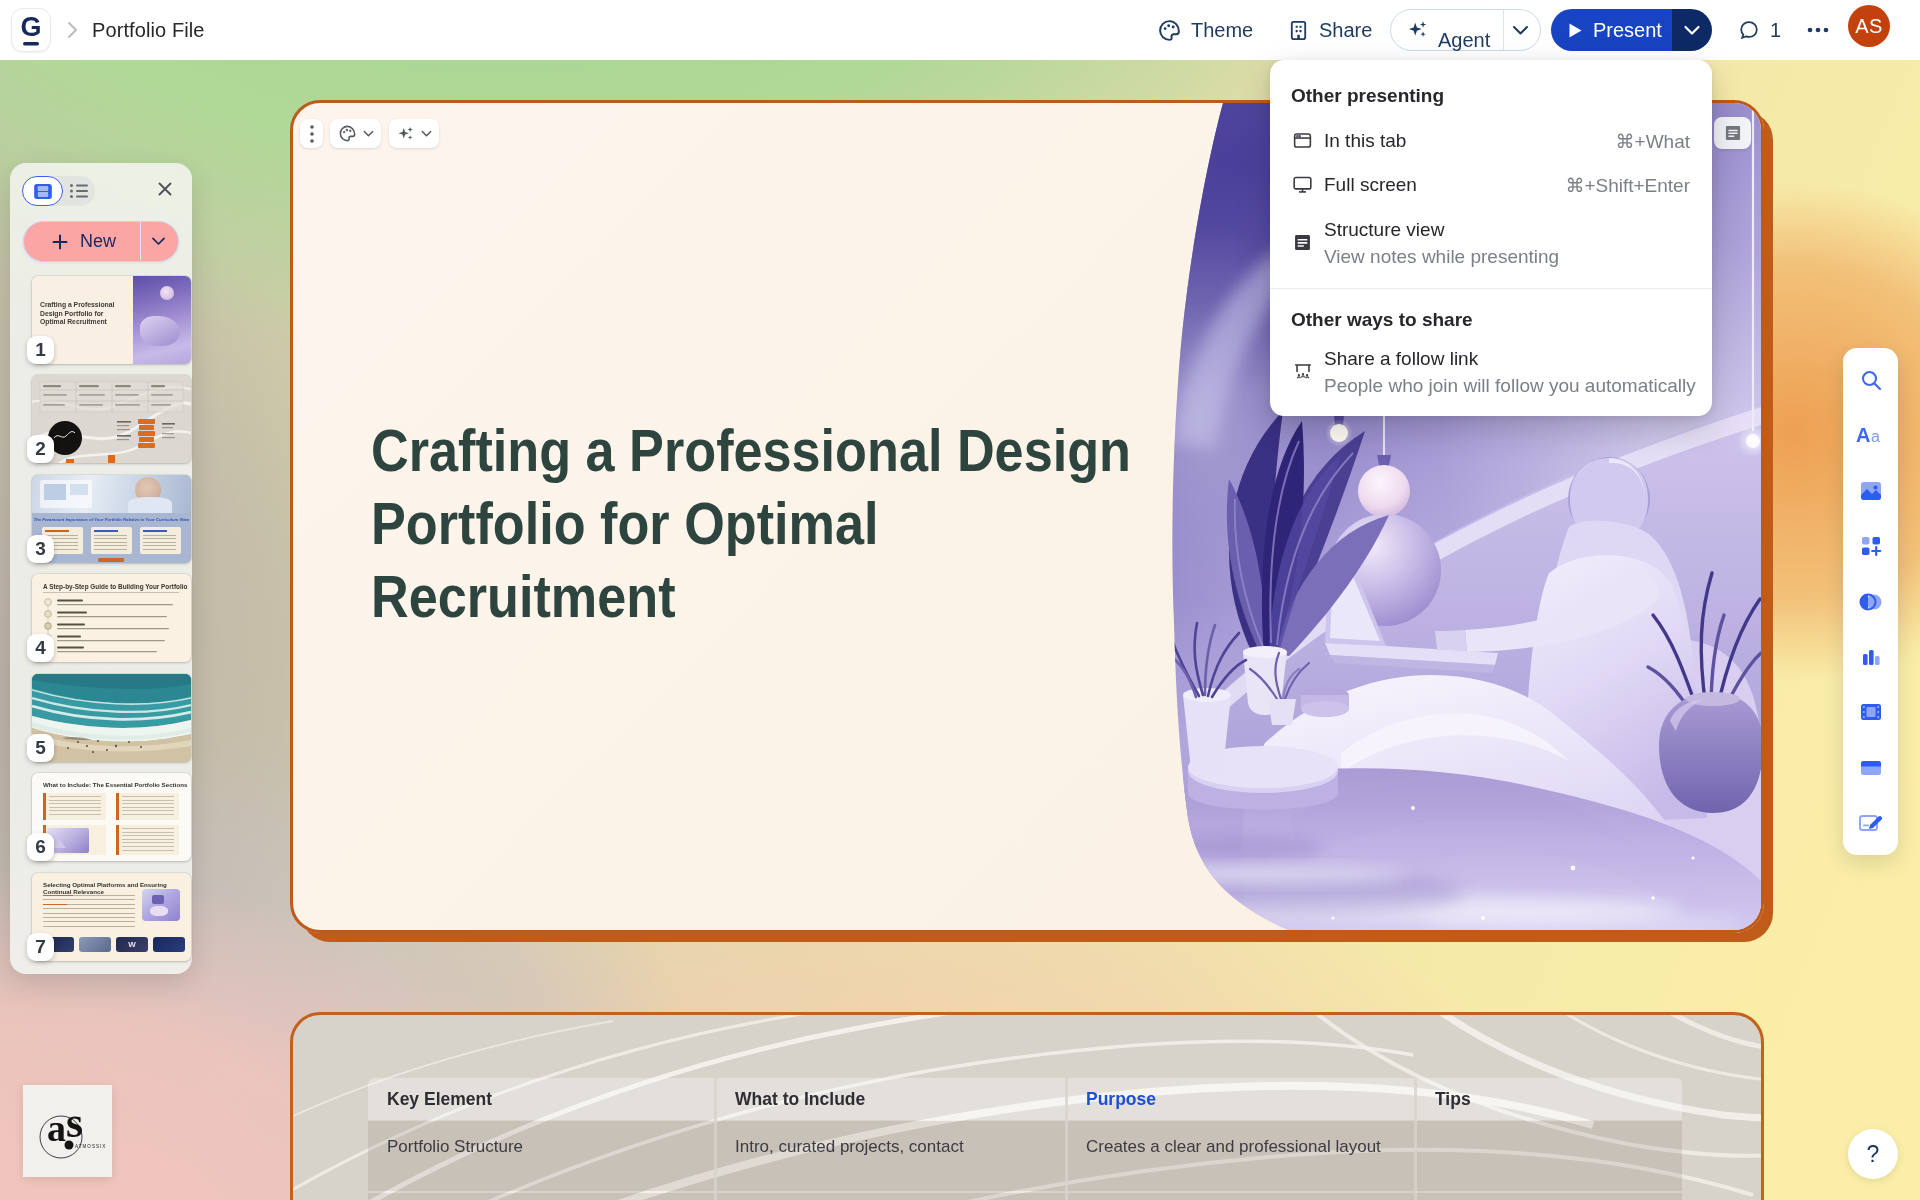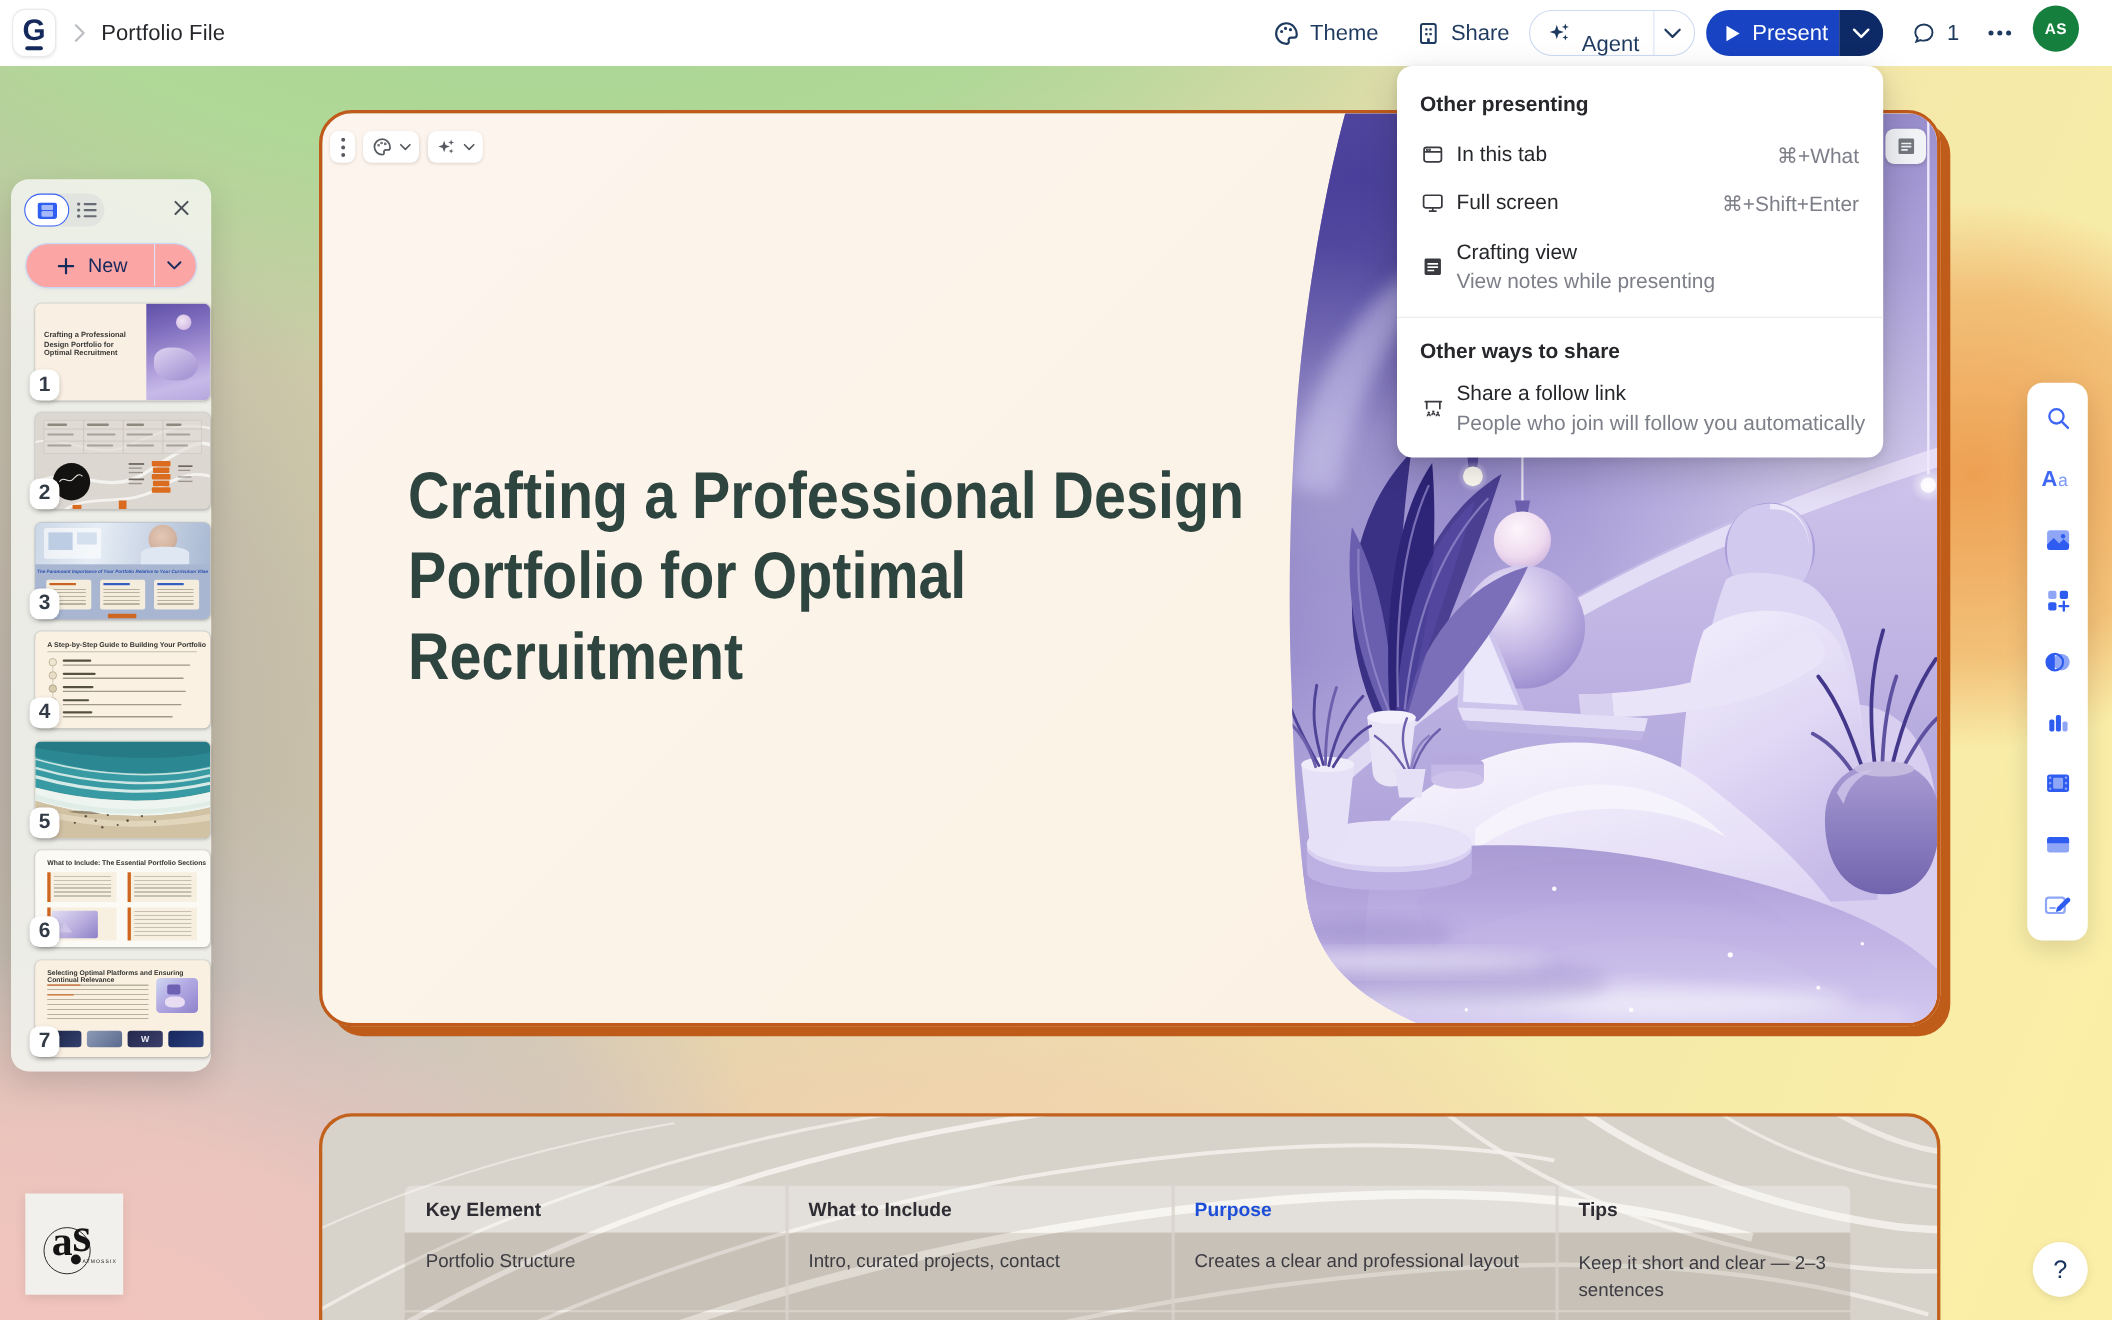--- a/index.html
+++ b/index.html
@@ -21,21 +21,21 @@
 #topbar { position:absolute; left:0; top:0; width:1920px; height:60px; background:#fff; }
 #logoBtn { position:absolute; left:11px; top:8px; width:40px; height:44px; background:#fff; border:1px solid #e9e9ec; border-radius:12px; box-shadow:0 1px 2px rgba(0,0,0,.06); }
 #crumbChev { position:absolute; left:64px; top:21px; }
 #docTitle { position:absolute; left:92px; top:19px; font-size:20px; font-weight:500; color:#26272b; letter-spacing:.1px; }
 
 .navItem { position:absolute; top:0; height:60px; display:flex; align-items:center; gap:9px; color:#1e3a5f; font-size:20px; font-weight:500; }
 #present { position:absolute; left:1551px; top:9px; width:161px; height:42px; border-radius:21px; overflow:hidden; display:flex; }
 #presentMain { width:121px; height:42px; background:#1843c2; color:#fff; display:flex; align-items:center; padding-left:17px; gap:10px; font-size:20px; font-weight:500; }
 #presentChev { width:40px; height:42px; background:#0e2a66; display:flex; align-items:center; justify-content:center; }
 #agentBtn { position:absolute; left:1390px; top:9px; width:151px; height:42px; border:1.5px solid #ccdaf3; border-radius:21px; background:#fff; display:flex; align-items:center; }
-#avatar { position:absolute; left:1848px; top:5px; width:42px; height:42px; border-radius:50%; background:#15803d; color:#fff; font-size:14px; font-weight:700; display:flex; align-items:center; justify-content:center; letter-spacing:.3px; }
+#avatar { position:absolute; left:1848px; top:5px; width:42px; height:42px; border-radius:50%; background:#c2410c; color:#fff; font-size:20px; font-weight:400; display:flex; align-items:center; justify-content:center; letter-spacing:.3px; }
 
 
 #card1 { position:absolute; left:290px; top:100px; width:1474px; height:833px; background:linear-gradient(135deg,#fdf4ee 0%, #fcf3e8 45%, #faf0e2 100%); border:3px solid #bf5a1b; border-radius:30px; box-shadow:10px 10px 0 -1px #c05c19; overflow:hidden; }
 #title { position:absolute; left:78px; top:311px; width:1000px; font-size:60px; line-height:73px; font-weight:700; color:#2e443e; letter-spacing:0; transform:scaleX(.87); transform-origin:0 0; }
 .miniBtn { position:absolute; background:#fff; border-radius:8px; box-shadow:0 1px 3px rgba(0,0,0,.12); display:flex; align-items:center; justify-content:center; }
 
 
 #card2 { position:absolute; left:290px; top:1012px; width:1474px; height:260px; background:#d7d2ca; border:3px solid #c2611c; border-radius:30px; overflow:hidden; }
 
 
@@ -299,21 +299,20 @@
   <div class="abs" style="left:421px; top:63px; width:3px; height:195px; background:rgba(215,210,202,.8);"></div>
   <div class="abs" style="left:772px; top:63px; width:3px; height:195px; background:rgba(215,210,202,.8);"></div>
   <div class="abs" style="left:1121px; top:63px; width:3px; height:195px; background:rgba(215,210,202,.8);"></div>
   <div class="abs" style="left:94px; top:74px; font-size:17.5px; font-weight:700; color:#2e2d33;">Key Element</div>
   <div class="abs" style="left:442px; top:74px; font-size:17.5px; font-weight:700; color:#2e2d33;">What to Include</div>
   <div class="abs" style="left:793px; top:74px; font-size:17.5px; font-weight:700; color:#1d4ed8;">Purpose</div>
   <div class="abs" style="left:1142px; top:74px; font-size:17.5px; font-weight:700; color:#2e2d33;">Tips</div>
   <div class="abs" style="left:94px; top:122px; font-size:17px; color:#3c3b42;">Portfolio Structure</div>
   <div class="abs" style="left:442px; top:122px; font-size:17px; color:#3c3b42;">Intro, curated projects, contact</div>
   <div class="abs" style="left:793px; top:122px; font-size:17px; color:#3c3b42;">Creates a clear and professional layout</div>
-  <div class="abs" style="left:1142px; top:122px; width:230px; font-size:17px; line-height:24px; color:#3c3b42;">Keep it short and clear — 2–3 sentences</div>
 </div>
 
 <div id="topbar">
   <div id="logoBtn">
     <svg width="38" height="42" viewBox="0 0 38 42">
       <text x="19" y="27" text-anchor="middle" font-family="Liberation Sans" font-weight="700" font-size="27" fill="#16295c">G</text>
       <rect x="11" y="33" width="16" height="3.6" rx="1.8" fill="#16295c"></rect>
     </svg>
   </div>
   <div id="crumbChev">
@@ -610,21 +609,21 @@
     <rect x="2.5" y="4" width="19" height="13" rx="2"></rect>
     <line x1="12" y1="17" x2="12" y2="20.5"></line>
     <line x1="8" y1="20.5" x2="16" y2="20.5"></line>
   </svg>
   <div class="mlabel" style="left:54px; top:114px;">Full screen</div>
   <div class="mshort" style="right:22px; top:114px;">⌘+Shift+Enter</div>
 
   <svg class="abs" style="left:22px; top:172px;" width="21" height="21" viewBox="0 0 24 24" fill="#3a3b40">
     <path d="M5 3.5 h14 a1.5 1.5 0 0 1 1.5 1.5 v14 a1.5 1.5 0 0 1 -1.5 1.5 h-14 a1.5 1.5 0 0 1 -1.5 -1.5 v-14 a1.5 1.5 0 0 1 1.5 -1.5 Z M6.5 8 h11 v1.8 h-11 Z M6.5 11.5 h11 v1.8 h-11 Z M6.5 15 h7 v1.8 h-7 Z" fill-rule="evenodd"></path>
   </svg>
-  <div class="mlabel" style="left:54px; top:159px;">Crafting view</div>
+  <div class="mlabel" style="left:54px; top:159px;">Structure view</div>
   <div class="msub" style="left:54px; top:186px;">View notes while presenting</div>
 
   <div class="abs" style="left:0; top:228px; width:442px; height:1px; background:#ececef;"></div>
 
   <div class="mhead" style="top:249px;">Other ways to share</div>
 
   <svg class="abs" style="left:22px; top:300px;" width="22" height="22" viewBox="0 0 24 24" fill="none" stroke="#3a3b40" stroke-width="1.7">
     <path d="M4 5.5 h16 M5.5 5.5 v7 M18.5 5.5 v7" stroke-linecap="round"></path>
     <circle cx="7.5" cy="16.5" r="1.2" fill="#3a3b40" stroke="none"></circle>
     <circle cx="12" cy="15.5" r="1.2" fill="#3a3b40" stroke="none"></circle>

